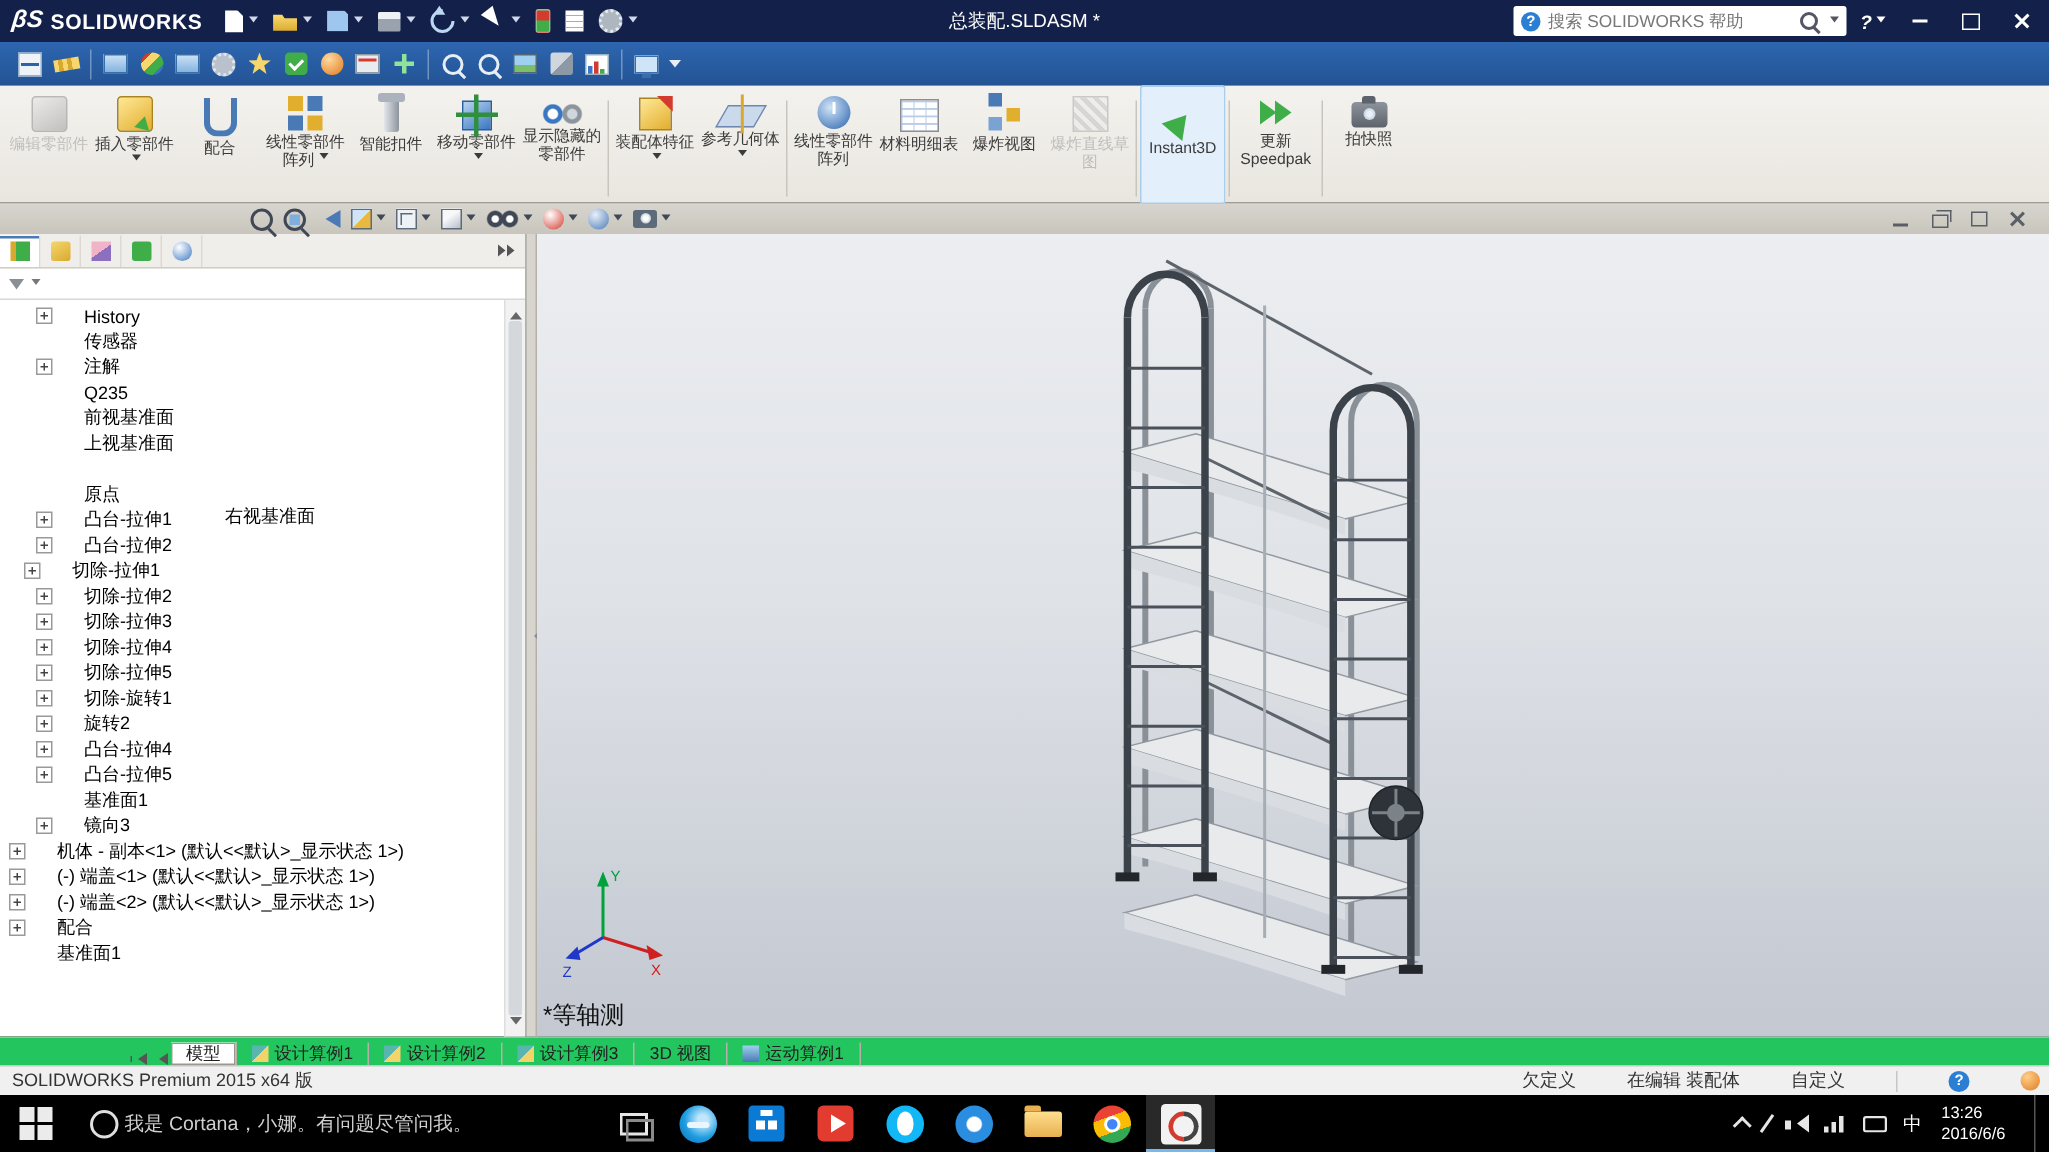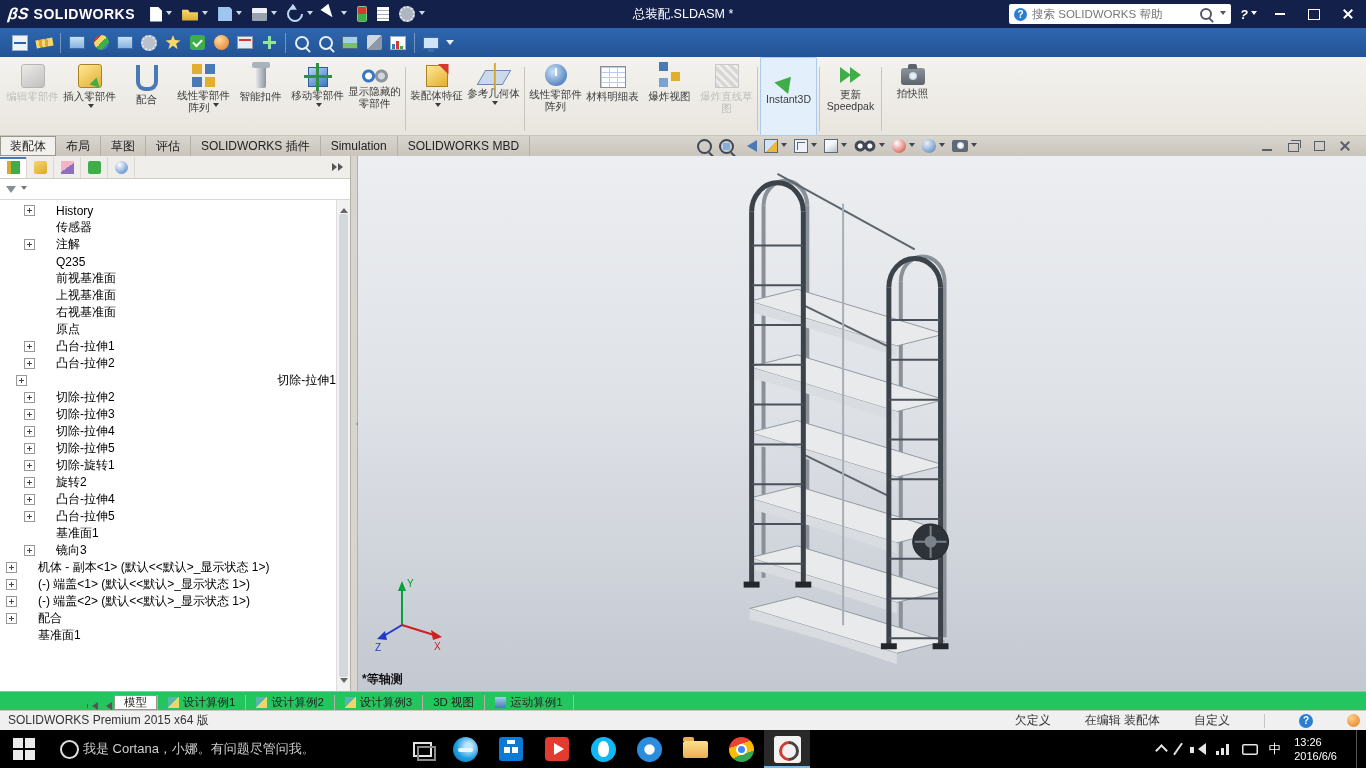--- a/index.html
+++ b/index.html
@@ -161,21 +161,21 @@
   .sarrow.up{top:4px;border-bottom:5px solid #666}
   .sarrow.down{bottom:4px;border-top:5px solid #666}
   .sthumb{position:absolute;left:2px;right:2px;top:14px;bottom:14px;background:#d4d8dd;border-radius:2px}
   #splitter{width:6px;flex:none;background:#d8d5ce;position:relative;border-right:1px solid #b5b1a8}
   #splitter::after{content:"";position:absolute;top:50%;left:0;border:5px solid transparent;border-right:5px solid #8a8f96;transform:translateY(-50%)}
 
   
   #viewport{flex:1;position:relative;overflow:hidden;background:linear-gradient(180deg,#eceef1 0%,#dfe2e7 45%,#c3c8d1 100%)}
   #model{position:absolute;inset:0;width:100%;height:100%}
   #triad{position:absolute;left:16px;bottom:38px}
-  #viewLabel{position:absolute;left:4px;bottom:3px;font-weight:bold;color:#111;font-size:12px}
+  #viewLabel{position:absolute;left:4px;bottom:3px;font-weight:normal;color:#111;font-size:16px}
 
   
   #bottomTabs{height:18px;background:#22c55e;border-top:1px solid #b5b1a8;display:flex;align-items:flex-end;padding-left:86px;flex:none}
   .btnav{width:14px;display:flex;align-items:center;justify-content:center}
   .tab-scroll-start-icon{width:0;height:0;border:4px solid transparent;border-right:6px solid #555;box-shadow:-3px 0 0 -2px #555}
   .tab-scroll-prev-icon{width:0;height:0;border:4px solid transparent;border-right:6px solid #555}
   .btab{display:flex;align-items:center;gap:4px;padding:0 10px;border-right:1px solid #b5b1a8;font-size:11.5px;color:#222}
   .btab.active{background:#fff;box-shadow:inset 0 0 0 1px #9b978e}
   .design-study-icon{width:11px;height:11px;background:linear-gradient(135deg,#59b5ad 50%,#f3d46a 50%)}
   .motion-study-tab-icon{width:11px;height:11px;background:linear-gradient(#9fd0f0,#4a7ab5)}
@@ -425,29 +425,20 @@
         <div class="rlabel">更新Speedpak</div>
       </div>
       <i class="rsep"></i>
       <div class="rbtn">
         <i class="ic snapshot-icon"></i>
         <div class="rlabel">拍快照</div>
       </div>
     </div>
 
   <div id="tabrow">
-    <div id="ribbonTabs">
-        <div class="rtab active">装配体</div>
-        <div class="rtab">布局</div>
-        <div class="rtab">草图</div>
-        <div class="rtab">评估</div>
-        <div class="rtab">SOLIDWORKS 插件</div>
-        <div class="rtab">Simulation</div>
-        <div class="rtab">SOLIDWORKS MBD</div>
-      </div>
     <div id="headsUp">
         <span class="hubtn">
           <i class="ic zoom-fit-icon"></i>
         </span>
         <span class="hubtn">
           <i class="ic zoom-area-icon"></i>
         </span>
         <span class="hubtn">
           <i class="ic previous-view-icon"></i>
         </span>
@@ -545,41 +536,41 @@
             <div class="trow" style="padding-left: 24px;">
               <i class="exp noexp"></i>
               <i class="ic plane-icon"></i>
               <span class="tlabel">前视基准面</span>
             </div>
             <div class="trow" style="padding-left: 24px;">
               <i class="exp noexp"></i>
               <i class="ic plane-icon"></i>
               <span class="tlabel">上视基准面</span>
             </div>
-            <div class="trow" style="padding-left: 24px;">
+            <div class="trow" style="padding-left: 24px; flex-direction: column;">
               <i class="exp noexp"></i>
               <i class="ic plane-icon"></i>
               <span class="tlabel">右视基准面</span>
             </div>
             <div class="trow" style="padding-left: 24px;">
               <i class="exp noexp"></i>
               <i class="ic origin-icon"></i>
               <span class="tlabel">原点</span>
             </div>
             <div class="trow" style="padding-left: 24px;">
               <i class="exp"></i>
               <i class="ic boss-extrude-icon"></i>
               <span class="tlabel">凸台-拉伸1</span>
             </div>
             <div class="trow" style="padding-left: 24px;">
               <i class="exp"></i>
               <i class="ic boss-extrude-icon"></i>
               <span class="tlabel">凸台-拉伸2</span>
             </div>
-            <div class="trow" style="padding-left: 16px; justify-content: space-between;">
+            <div class="trow" style="padding-left: 16px;">
               <i class="exp"></i>
               <i class="ic cut-extrude-icon"></i>
               <span class="tlabel">切除-拉伸1</span>
             </div>
             <div class="trow" style="padding-left: 24px;">
               <i class="exp"></i>
               <i class="ic cut-extrude-icon"></i>
               <span class="tlabel">切除-拉伸2</span>
             </div>
             <div class="trow" style="padding-left: 24px;">

